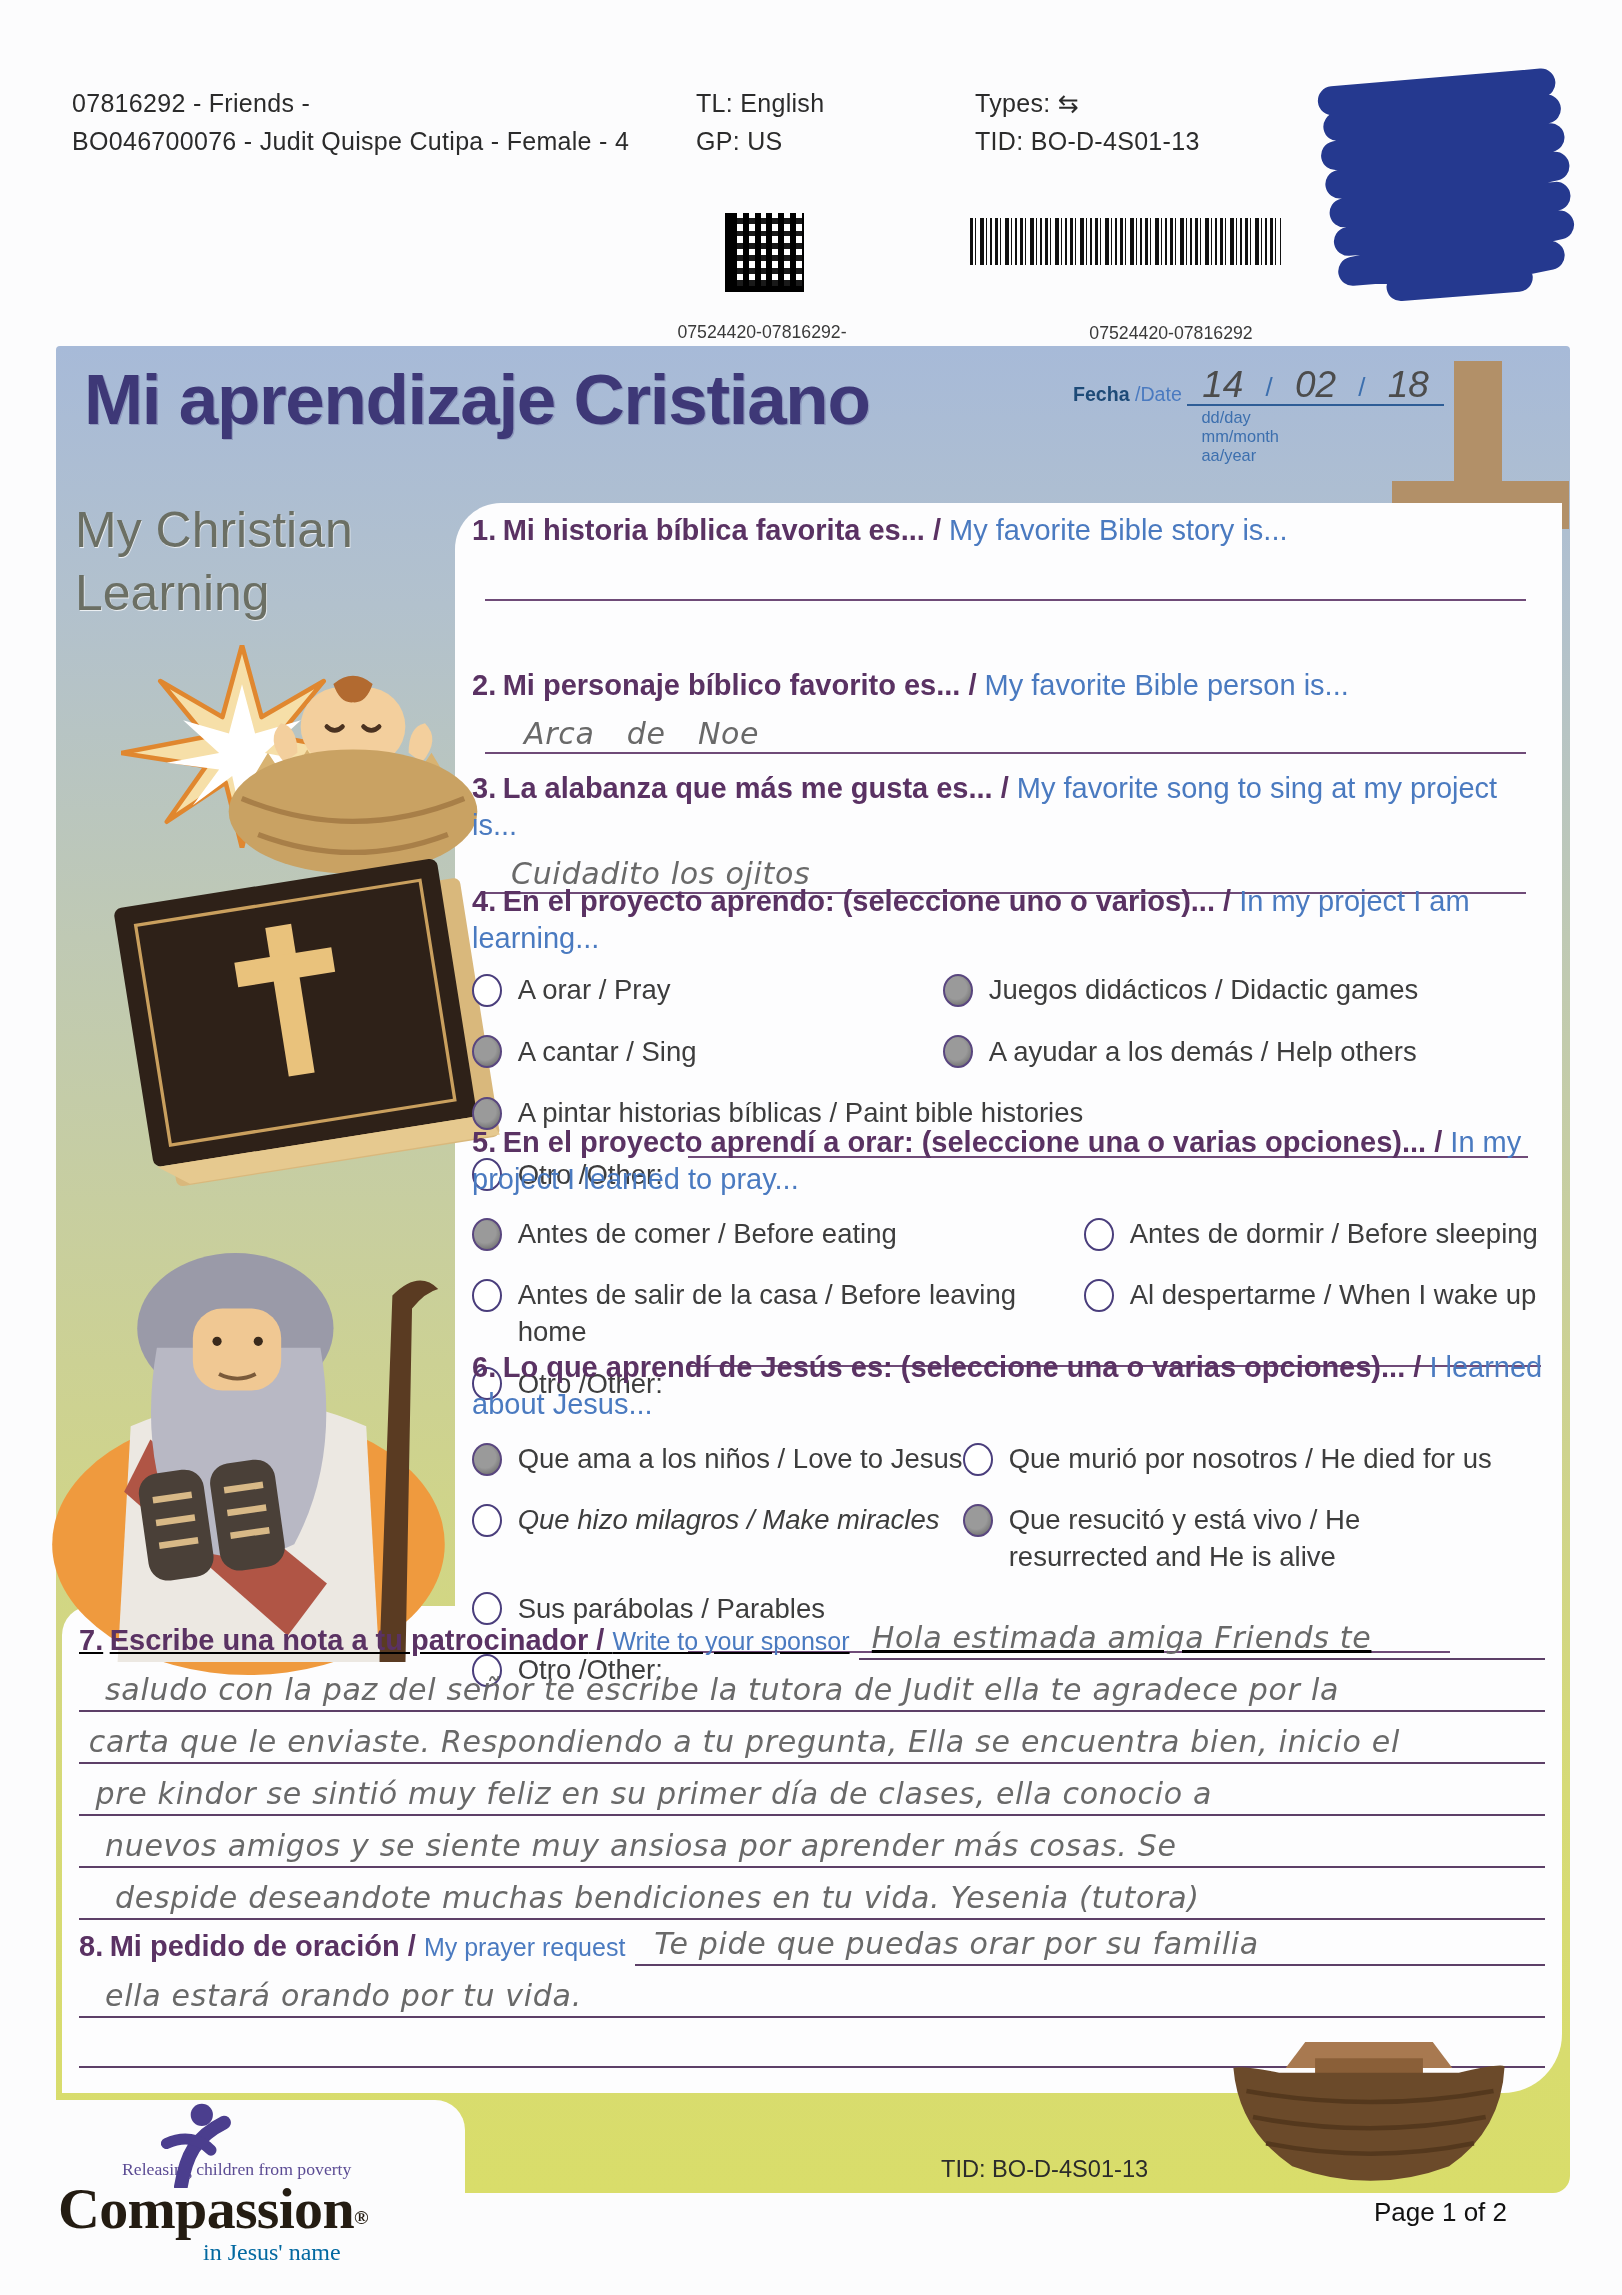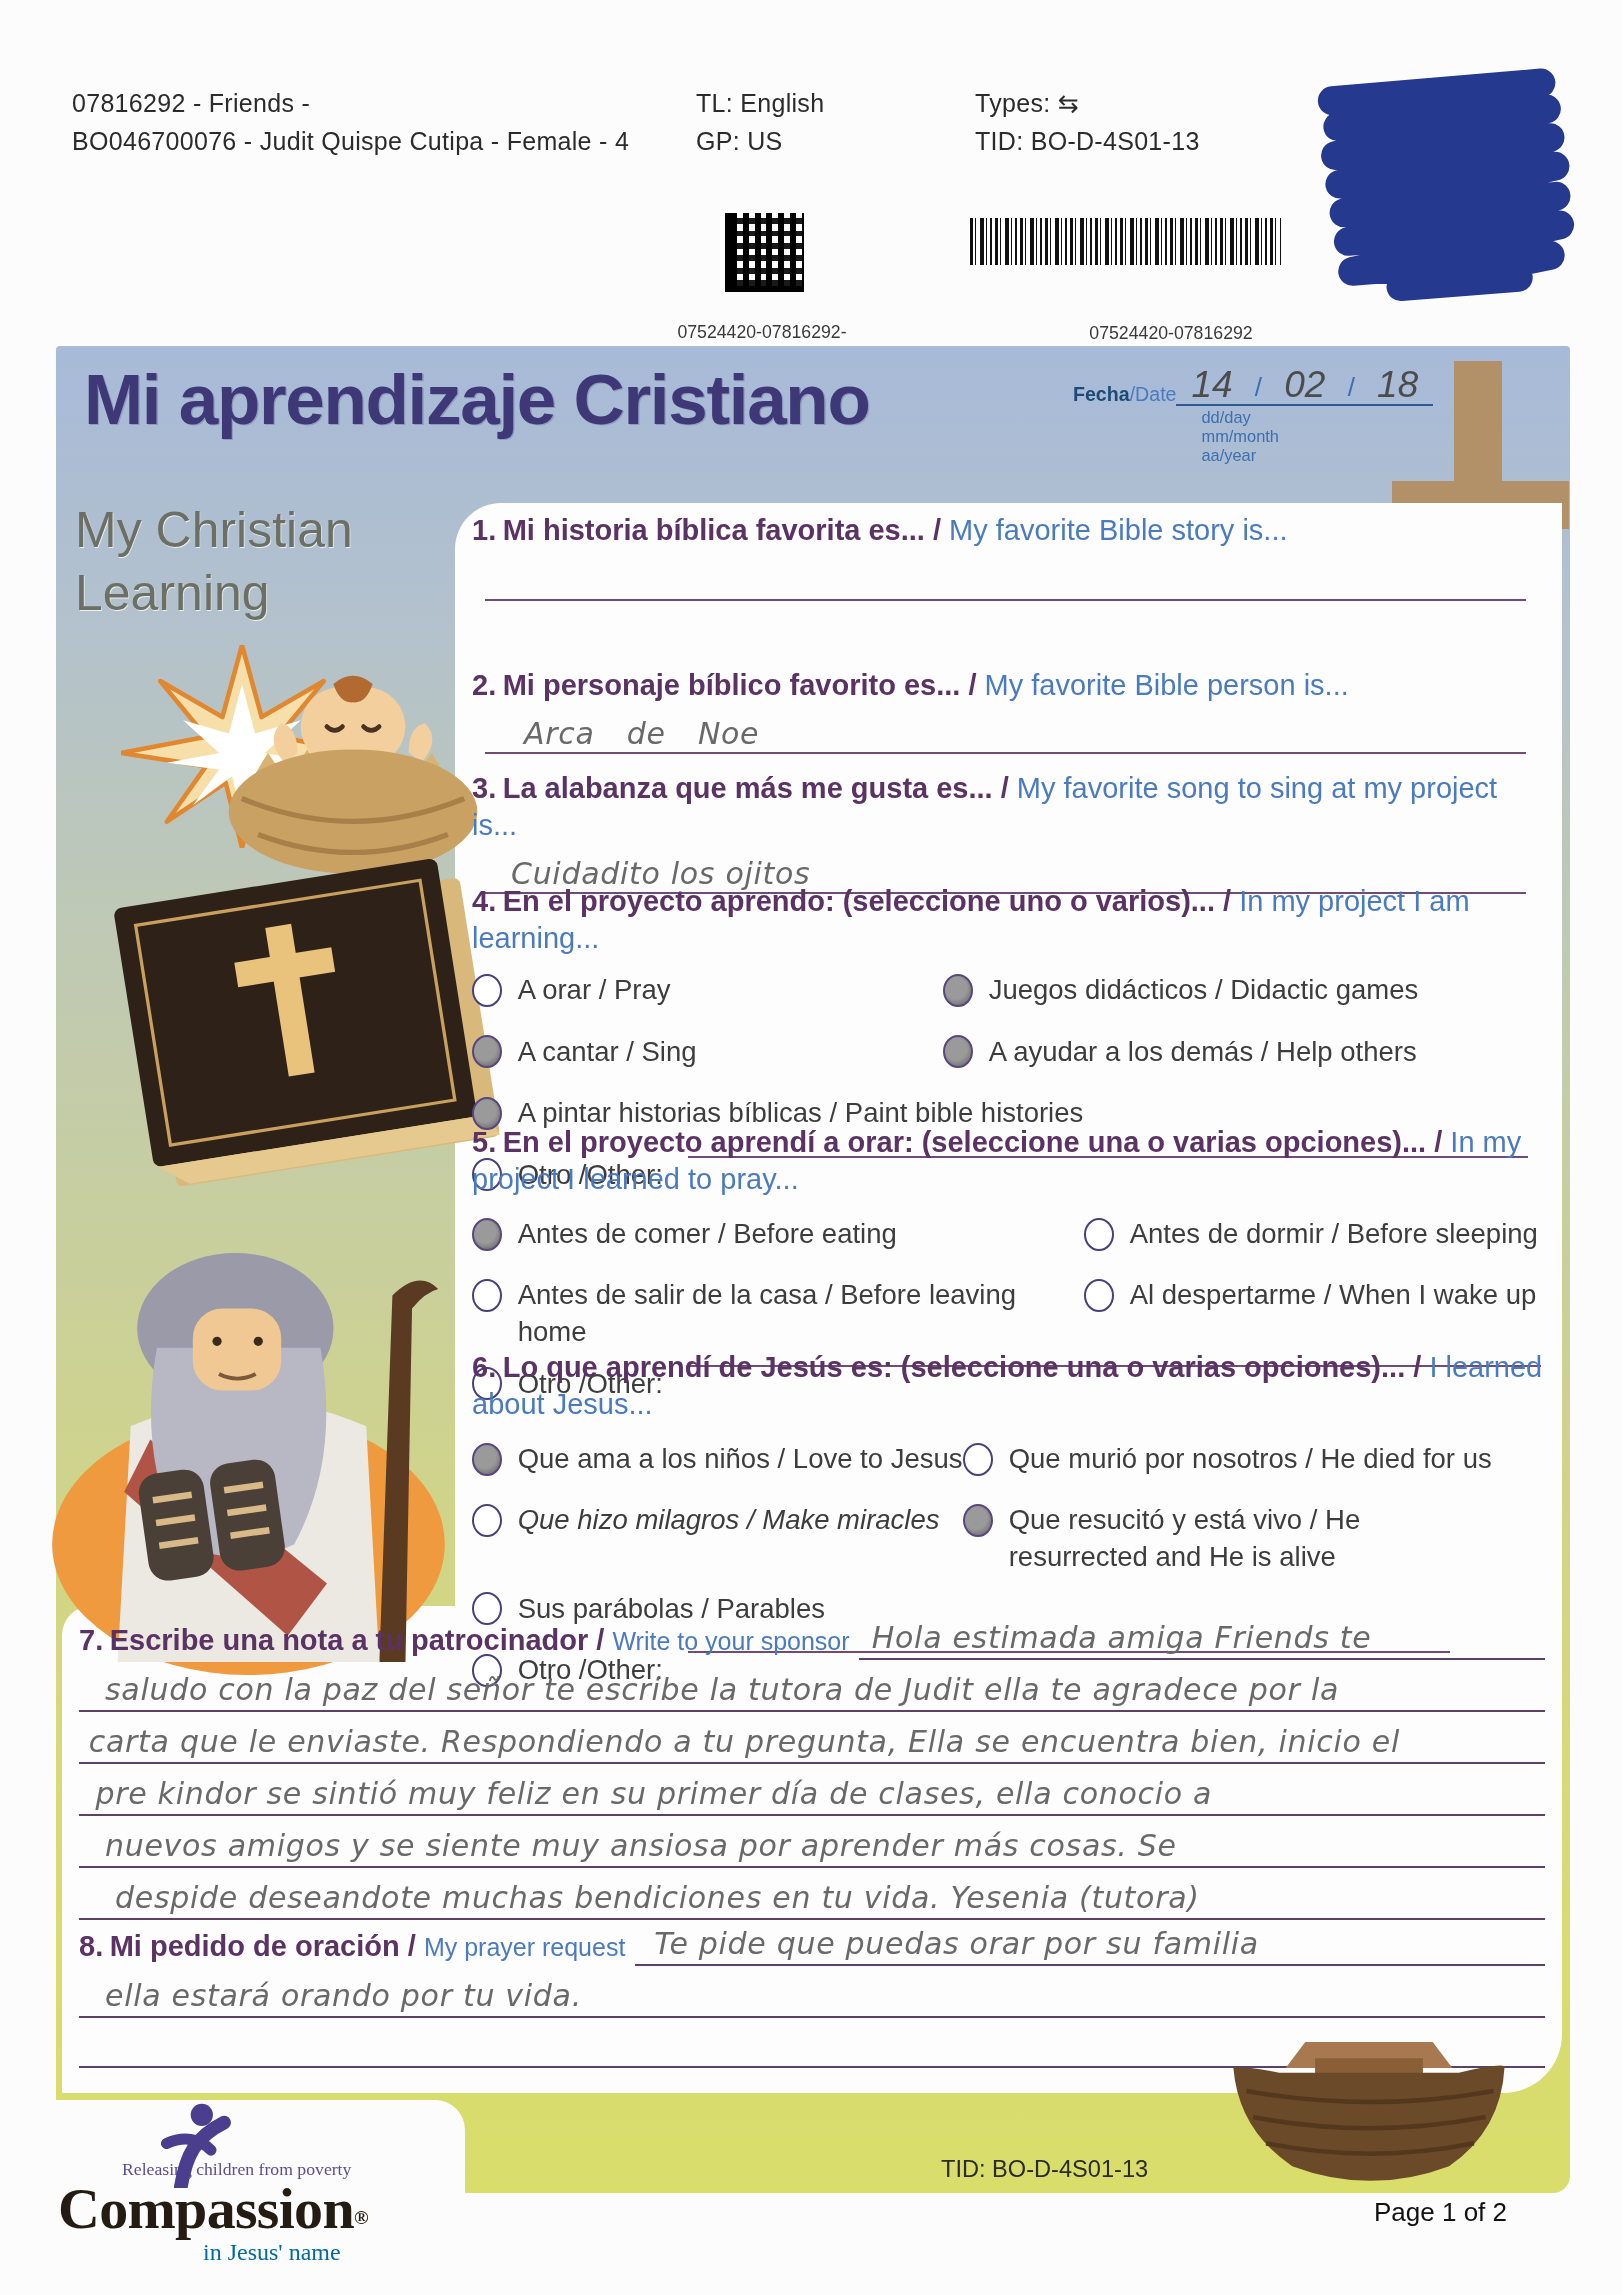--- a/index.html
+++ b/index.html
@@ -26,21 +26,21 @@
   .panelB{left:62px;top:1606px;width:1500px;height:487px;border-radius:29px 0 59px 0;}
   .panelLogo{left:56px;top:2100px;width:409px;height:95px;border-radius:0 30px 0 0;background:#fcfcfd;}
 
   
   .title-es{font-size:71px;font-weight:bold;color:#3e3877;letter-spacing:-1.3px;
       text-shadow:1.3px 1.3px 0 rgba(62,56,119,.25);}
   .title-en{font-size:50px;color:#6b6f64;line-height:63px;font-weight:500;
       text-shadow:0.7px 1.3px 0.7px rgba(255,255,255,.8);}
 
   
-  .date-row{display:flex;align-items:flex-end;}
+  .date-row{display:flex;align-items:flex-end;justify-content:space-between;}
   .date-lab-es{font-size:19.6px;color:#1d4a77;font-weight:bold;}
   .date-lab-en{font-size:19.6px;color:#4a7ac0;}
   .date-vals{display:flex;align-items:flex-end;border-bottom:2.6px solid #2e5d96;
       width:249px;justify-content:space-around;padding:0 3.9px 1.3px 3.9px;}
   .hand-date{font-size:37px;color:#4c4c4c;font-style:italic;font-weight:500;line-height:37px;}
   .date-sep{font-size:26px;color:#3c6fae;}
   .date-subs{display:flex;width:249px;justify-content:space-between;font-size:16.4px;
       color:#3c6fae;padding:1.3px 10.5px 0 6.5px;box-sizing:border-box;flex-direction:column;}
 
   
@@ -335,21 +335,21 @@
     <div class="optrow">
       <div class="opt" style="flex:1;max-width:982px;">
         <span class="cb"></span>
         <span class="opt-label">Otro /Other:</span>
         <span class="fill-line"></span>
       </div>
     </div>
   </div>
 
   <div class="abs" style="left:79px;top:1622px;width:1466px;">
-    <div style="display:flex;align-items:center;">
+    <div style="display:flex;align-items:center;text-decoration:underline;">
       <div class="qh" style="white-space:nowrap;margin-right:9.2px;">
         <span class="num">7.</span><span class="es">Escribe una nota a tu patrocinador</span><span class="sep"> / </span><span class="en" style="font-size:25px;">Write to your sponsor</span>
       </div>
       <div class="note-line" style="flex:1;height:38px;padding-left:13px;">
         <span class="hand">Hola estimada amiga Friends te</span>
       </div>
     </div>
     <div class="note-line">
       <span class="hand">saludo con la paz del señor te escribe la tutora de Judit ella te agradece por la</span>
     </div>

